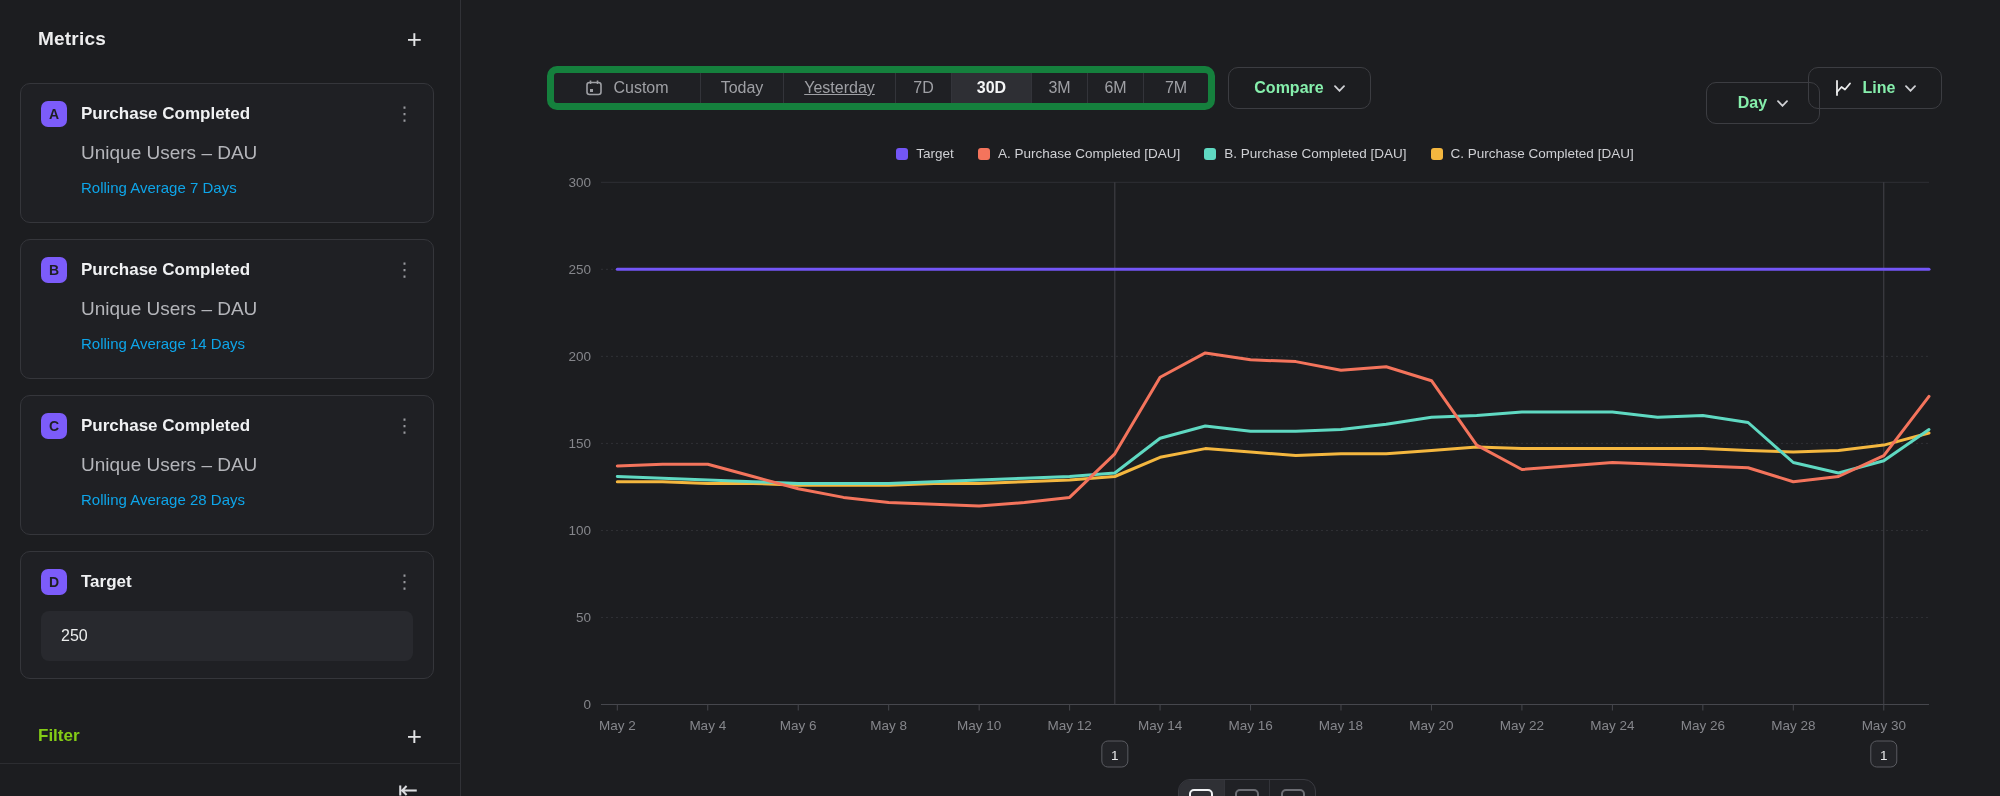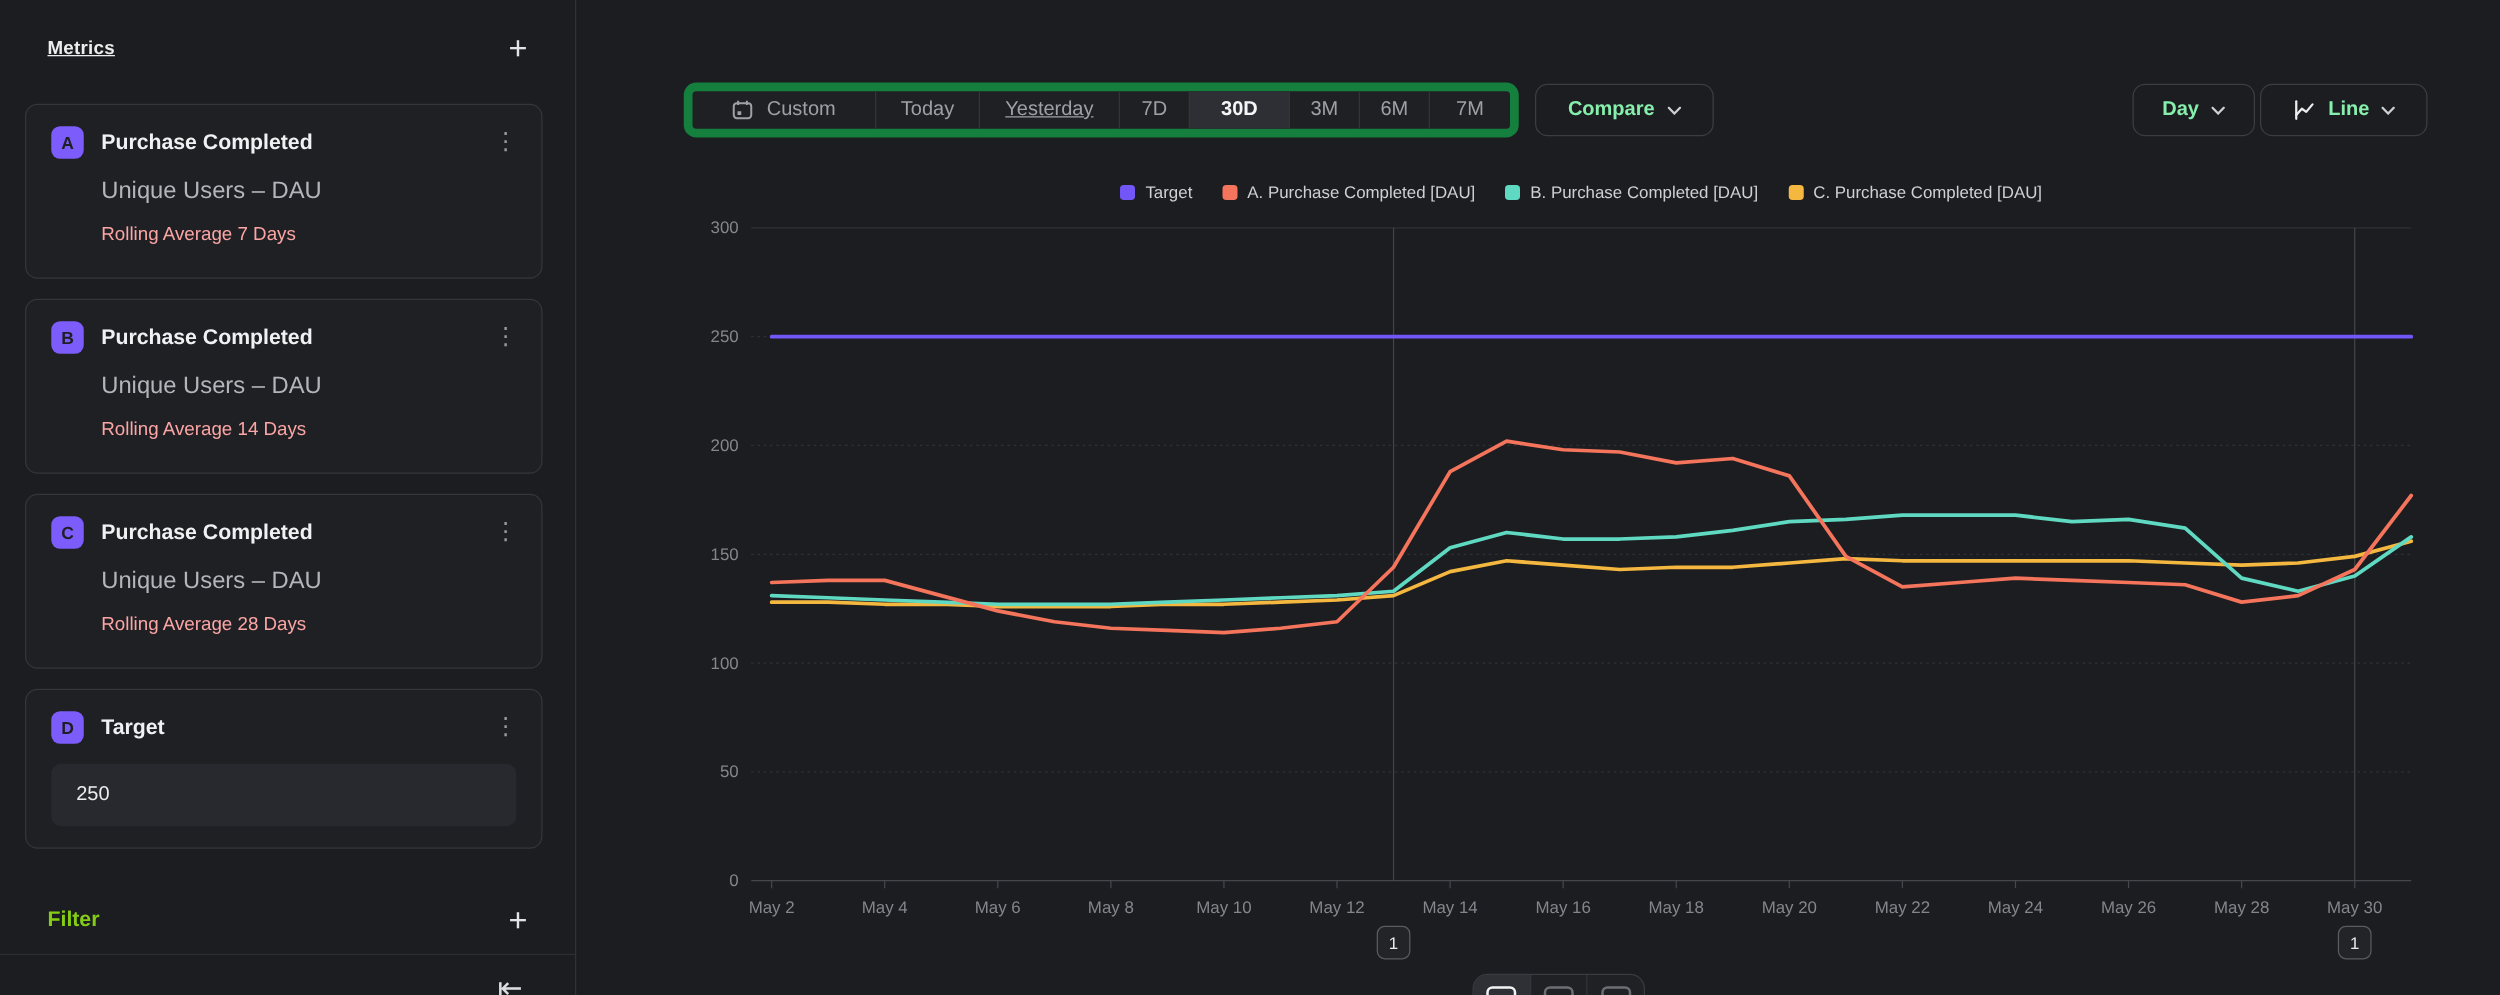--- a/index.html
+++ b/index.html
@@ -2,29 +2,29 @@
 <html><head>
 <meta charset="utf-8">
 <style>
   html,body{margin:0;padding:0;background:#141518;}
   #app{position:relative;width:2000px;height:796px;background:#1c1d20;overflow:hidden;
        font-family:"Liberation Sans",sans-serif;-webkit-font-smoothing:antialiased;}
 
   
   .sidebar{position:absolute;left:0;top:0;width:461px;height:796px;background:#1c1d20;border-right:1px solid #313237;box-sizing:border-box;}
   .sidebar-header{position:absolute;left:38px;top:28px;width:384px;display:flex;align-items:center;justify-content:space-between;}
-  .sidebar-title{font-size:15px;font-weight:700;color:#ededee;letter-spacing:.2px;text-decoration:underline;}
+  .sidebar-title{font-size:19px;font-weight:700;color:#ededee;letter-spacing:.2px;}
   .plus-btn{font-size:26px;font-weight:300;color:#e3e4e6;line-height:20px;cursor:pointer;}
   .metric-card{position:absolute;left:20px;width:414px;background:#1f2024;border:1px solid #35363b;border-radius:10px;box-sizing:border-box;padding:17px 20px;}
   .card-title-row{display:flex;align-items:center;gap:14px;}
   .chip{width:26px;height:26px;border-radius:7px;background:#7c5cfa;color:#1e1f23;font-weight:700;font-size:14px;display:flex;align-items:center;justify-content:center;flex:0 0 auto;}
   .card-title{font-size:17px;font-weight:700;color:#f0f1f3;flex:1;}
   .kebab{color:#97989d;font-size:19px;width:18px;text-align:center;cursor:pointer;line-height:22px;}
   .card-sub{margin:15px 0 0 40px;font-size:19px;color:#b4b5ba;}
-  .card-sub2{margin:15px 0 0 40px;font-size:15px;color:#fca5a5;}
+  .card-sub2{margin:15px 0 0 40px;font-size:15px;color:#0ea5e9;}
   .target-input{margin-top:16px;width:100%;height:50px;background:#28292e;border:none;outline:none;border-radius:8px;color:#eceded;font-size:16px;padding:0 20px;box-sizing:border-box;font-family:"Liberation Sans",sans-serif;}
   .filter-row{position:absolute;left:38px;top:726px;width:384px;display:flex;align-items:center;justify-content:space-between;}
   .filter-title{font-size:17px;font-weight:700;color:#84cc16;}
   .sidebar-divider{position:absolute;left:0;top:763px;width:460px;border-top:1px solid #2c2d31;}
   .collapse-btn{position:absolute;left:398px;top:776px;font-size:24px;color:#dcdde0;cursor:pointer;}
 
   
   .range-control{position:absolute;left:547px;top:66px;height:44px;display:flex;background:#1f2024;border:7px solid #15803d;border-radius:10px;box-sizing:border-box;overflow:hidden;}
   .range-seg{display:flex;align-items:center;justify-content:center;gap:10px;font-size:16px;color:#9fa0a5;border-right:1px solid #33343a;box-sizing:border-box;cursor:pointer;}
   .range-seg:last-child{border-right:none;}
@@ -145,21 +145,21 @@
   <div class="btn" style="left:1228px;width:143px;">
     <span>Compare</span>
     <span class="icon">
         <svg class="chev" viewBox="0 0 11 7" fill="none" stroke="#cfd0d4" stroke-width="1.8" stroke-linecap="round">
           <path d="M1 1.2 L5.5 5.8 L10 1.2"></path>
         </svg>
       </span>
   </div>
 
 
-  <div class="btn" style="left:1706px;width:98px;">
+  <div class="btn" style="left:1706px;width:114px;margin-top:15px;">
     <span>Day</span>
     <span class="icon">
         <svg class="chev" viewBox="0 0 11 7" fill="none" stroke="#cfd0d4" stroke-width="1.8" stroke-linecap="round">
           <path d="M1 1.2 L5.5 5.8 L10 1.2"></path>
         </svg>
       </span>
   </div>
 
   <div class="btn" style="left:1808px;width:134px;">
     <span class="icon">

